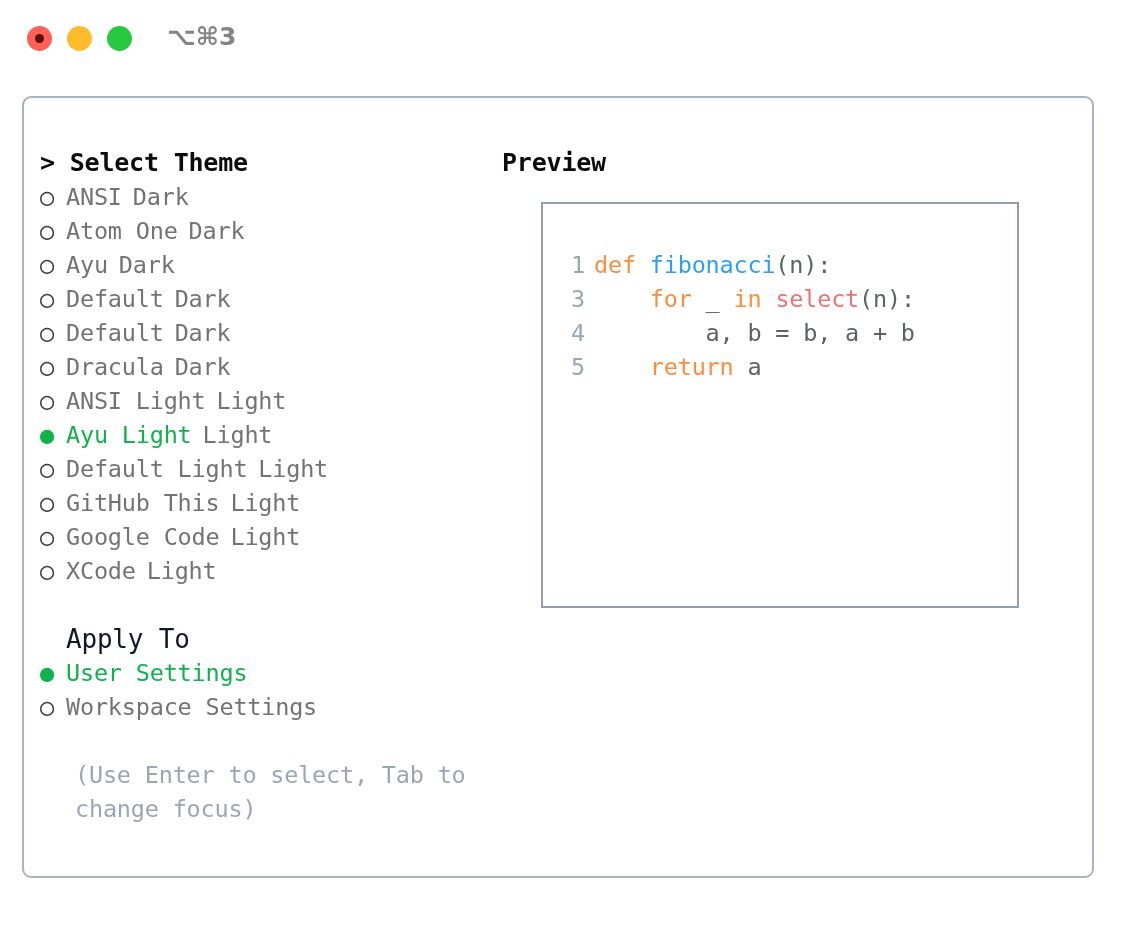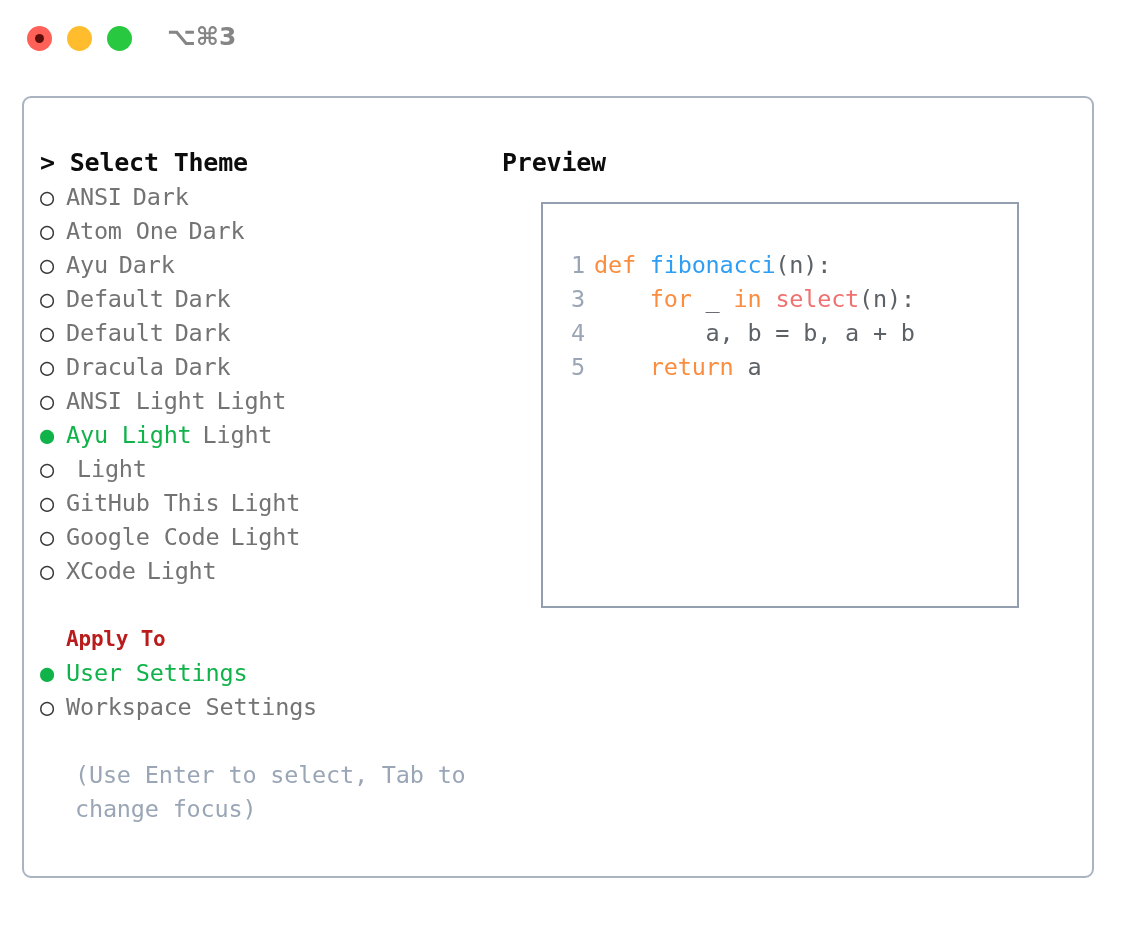--- a/index.html
+++ b/index.html
@@ -119,23 +119,23 @@
   .opt-label { color: #737373; }
   .opt-row.selected .opt-label { color: #10b24a; }
   .opt-tag {
     color: #737373;
     padding-left: 11px;
   }
 
   .spacer-block { height: 34px; }
 
   #apply-heading {
-    font-size: 21px;
-    font-weight: 700;
-    color: #b91c1c;
+    font-size: 26px;
+    font-weight: 400;
+    color: #0f172a;
     line-height: 34px;
     padding-left: 26px;
     white-space: pre;
     letter-spacing: -0.2px;
   }
 
   #hint {
     margin-top: 34px;
     font-size: 23.5px;
     line-height: 34px;
@@ -207,21 +207,21 @@
 
       <div id="theme-list">
           <div class="opt-row"><span class="bullet">○</span><span class="opt-label">ANSI</span><span class="opt-tag">Dark</span></div>
           <div class="opt-row"><span class="bullet">○</span><span class="opt-label">Atom One</span><span class="opt-tag">Dark</span></div>
           <div class="opt-row"><span class="bullet">○</span><span class="opt-label">Ayu</span><span class="opt-tag">Dark</span></div>
           <div class="opt-row"><span class="bullet">○</span><span class="opt-label">Default</span><span class="opt-tag">Dark</span></div>
           <div class="opt-row"><span class="bullet">○</span><span class="opt-label">Default</span><span class="opt-tag">Dark</span></div>
           <div class="opt-row"><span class="bullet">○</span><span class="opt-label">Dracula</span><span class="opt-tag">Dark</span></div>
           <div class="opt-row"><span class="bullet">○</span><span class="opt-label">ANSI Light</span><span class="opt-tag">Light</span></div>
           <div class="opt-row selected"><span class="bullet sel">●</span><span class="opt-label">Ayu Light</span><span class="opt-tag">Light</span></div>
-          <div class="opt-row"><span class="bullet">○</span><span class="opt-tag">Light</span></div>
+          <div class="opt-row"><span class="bullet">○</span><span class="opt-label">Default Light</span><span class="opt-tag">Light</span></div>
           <div class="opt-row"><span class="bullet">○</span><span class="opt-label">GitHub This</span><span class="opt-tag">Light</span></div>
           <div class="opt-row"><span class="bullet">○</span><span class="opt-label">Google Code</span><span class="opt-tag">Light</span></div>
           <div class="opt-row"><span class="bullet">○</span><span class="opt-label">XCode</span><span class="opt-tag">Light</span></div>
         </div>
 
       <div class="spacer-block"></div>
 
       <div id="apply-heading">Apply To</div>
 
       <div id="apply-list">

